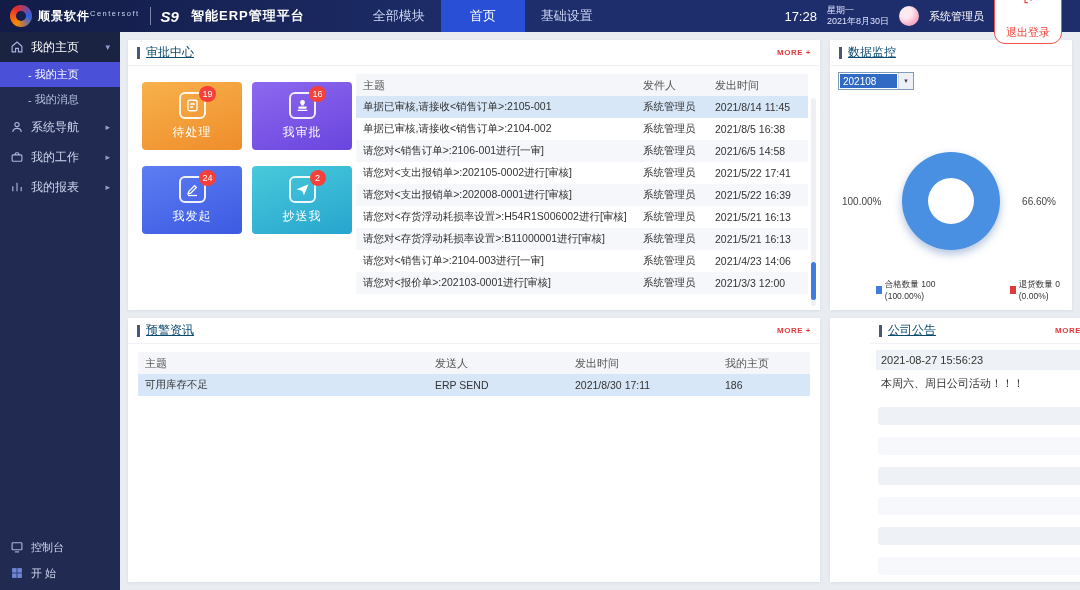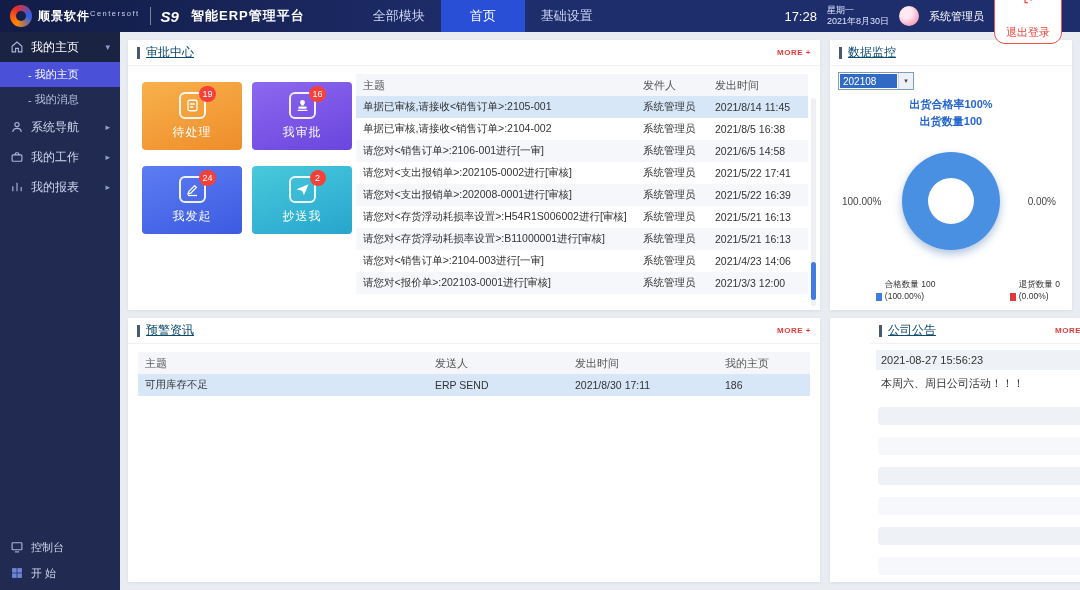--- a/index.html
+++ b/index.html
@@ -104,21 +104,21 @@
   .stats { position:absolute; top:30px; left:0; right:0; text-align:center; color:#2566cf;
            font-weight:bold; font-size:11px; line-height:1.55; }
   .donut-wrap { position:absolute; top:76px; left:0; right:0; height:118px; }
   .donut { position:absolute; left:50%; top:50%; transform:translate(-50%,-50%); width:98px; height:98px;
            border-radius:50%; background:#4a90e2; box-shadow:0 4px 9px rgba(30,80,160,.35); }
   .donut::after { content:""; position:absolute; inset:26px; border-radius:50%; background:#fff; }
   .dlabel { position:absolute; top:50%; transform:translateY(-50%); font-size:10px; color:#444; }
   .dlabel.left { left:12px; } .dlabel.right { right:16px; }
   .legend { position:absolute; bottom:9px; left:0; right:0; display:flex; justify-content:center;
             align-items:center; gap:12px; font-size:8.5px; color:#333; }
-  .lg { display:flex; align-items:flex-end; gap:3px;padding-left:46px; }
+  .lg { display:flex; align-items:center; gap:3px;padding-left:46px; }
   .sq { width:8px; height:8px; }
   .sq.blue { background:#3f7de0; } .sq.red { background:#e03b3b; }
 
   
   .notice-body { padding:6px 6px 0 6px; font-size:11px; color:#333; }
   .n-date { background:#eef1f5; padding:4px 5px; cursor:pointer; }
   .n-text { padding:6px 5px 4px; cursor:pointer; }
   .skeleton .stripe { height:18px; border-radius:4px; margin:12px 2px; }
   .skeleton .stripe:nth-child(odd) { background:#eef1f5; }
   .skeleton .stripe:nth-child(even) { background:#f6f8fb; }
@@ -381,28 +381,24 @@
   <section class="panel monitor">
     <div class="panel-hd">
       <span class="bar"></span>
       <span class="t">数据监控</span>
     </div>
     <div class="monitor-body">
       <div class="select">
         <span class="val">202108</span>
         <span class="caret">▾</span>
       </div>
-      <div class="stats">
-        <div>出货合格率100%</div>
-        <div>出货数量100</div>
-      </div>
       <div class="donut-wrap">
         <span class="dlabel left">100.00%</span>
         <div class="donut"></div>
-        <span class="dlabel right">0.00%</span>
+        <span class="dlabel right">66.60%</span>
       </div>
       <div class="legend">
         <span class="lg">
           <span class="sq blue"></span>
           <span>合格数量 100 (100.00%)</span>
         </span>
         <span class="lg">
           <span class="sq red"></span>
           <span>退货数量 0 (0.00%)</span>
         </span>

